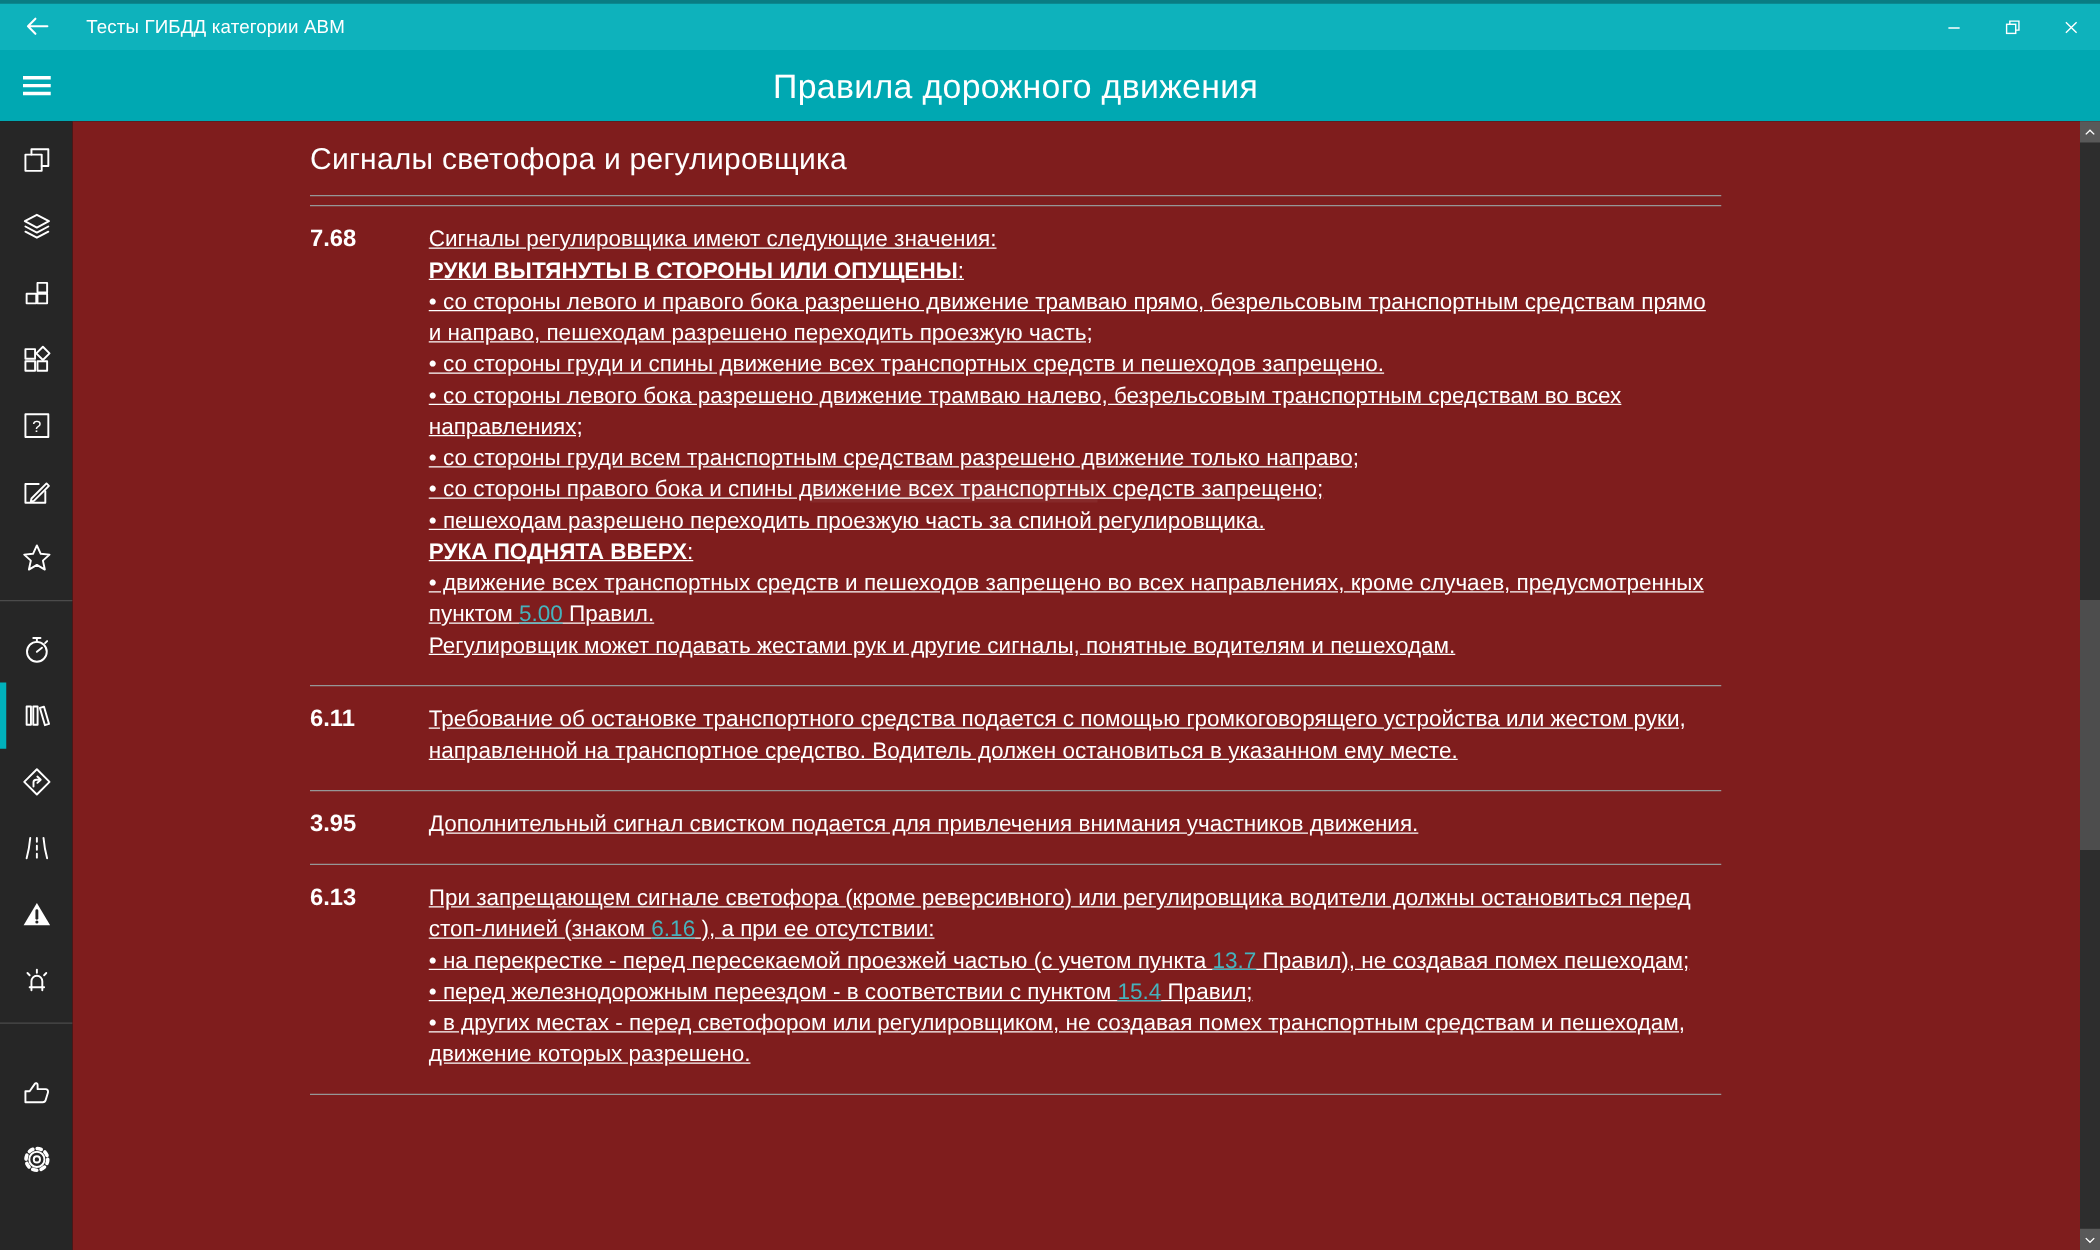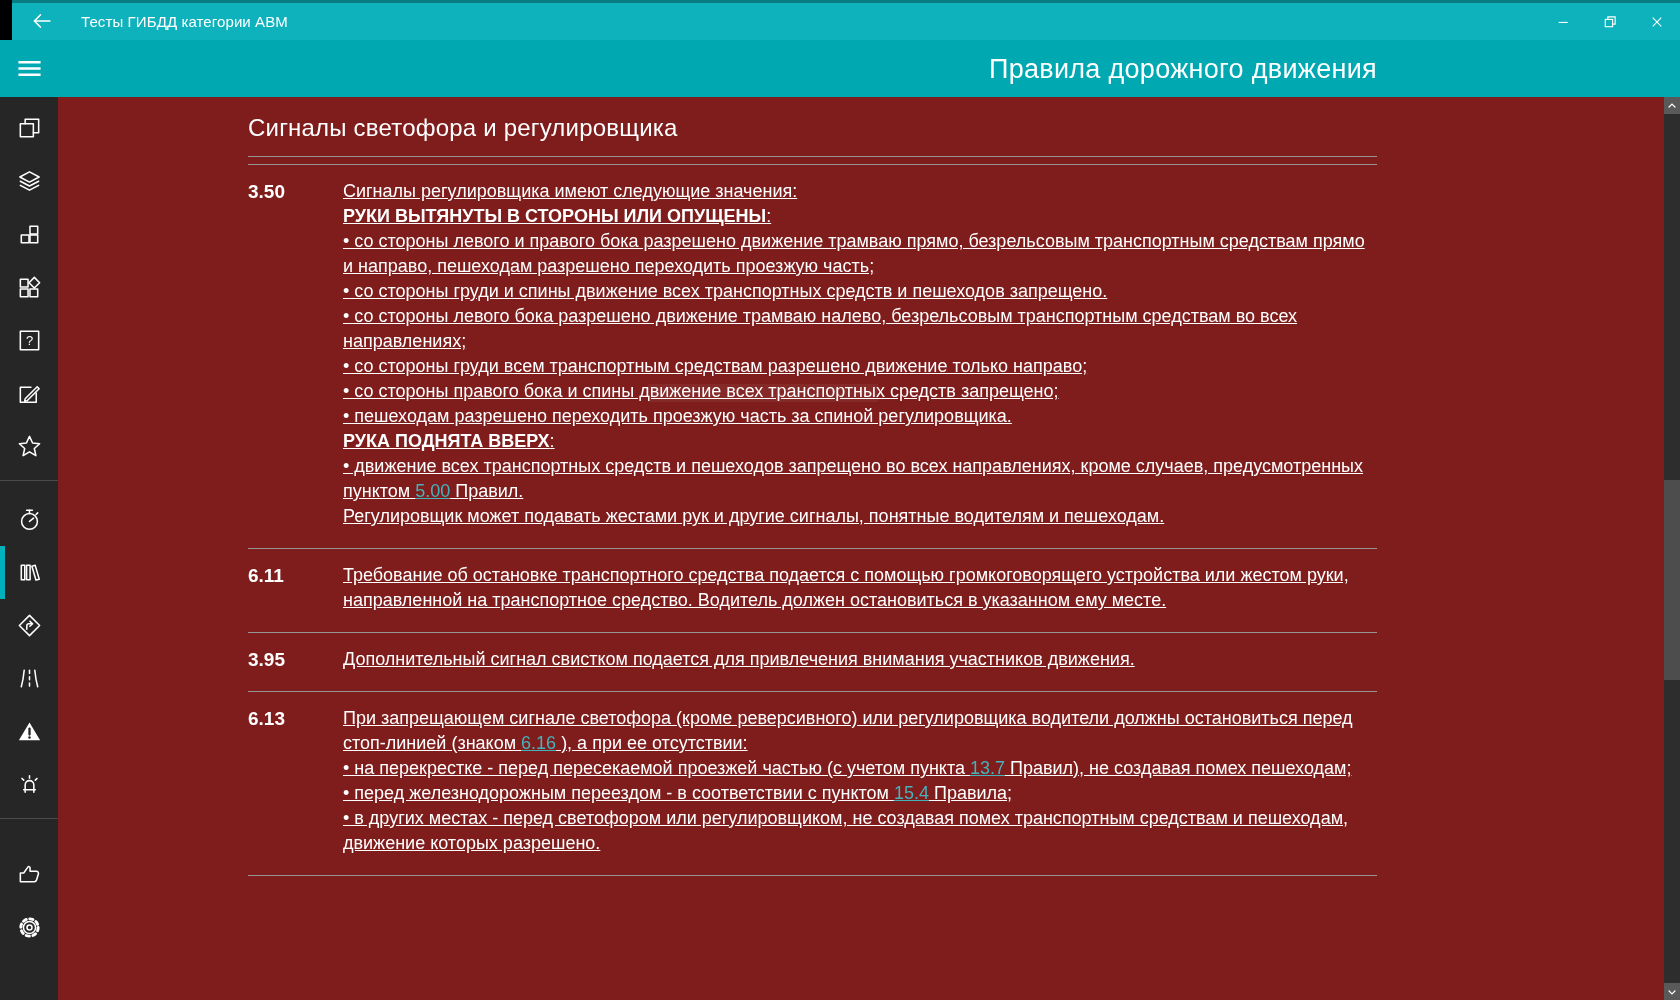--- a/index.html
+++ b/index.html
@@ -5,21 +5,21 @@
   html, body {
     margin: 0; padding: 0;
     width: 1680px; height: 1000px;
     background: #000;
     overflow: hidden;
     font-family: "Liberation Sans", sans-serif;
     -webkit-font-smoothing: antialiased;
   }
   
   .titlebar {
-    position: absolute; top: 0; left: 12px; right: 0; height: 40px;
+    position: absolute; top: 0; left: 0; right: 0; height: 40px;
     background: var(--titlebar, #0eb2bc);
   }
   .titlebar::before {
     content: ""; position: absolute; top: 0; left: 0; right: 0; height: 3px;
     background: rgba(0,0,0,0.30);
   }
   .back-button {
     position: absolute; left: 8px; top: 3px; width: 44px; height: 36px;
     display: flex; align-items: center; justify-content: center; cursor: pointer;
   }
@@ -36,21 +36,21 @@
   .header {
     position: absolute; top: 40px; left: 0; right: 0; height: 57px;
     background: var(--header, #00a8b2);
   }
   .hamburger-button {
     position: absolute; left: 0; top: 0; width: 58px; height: 57px;
     display: flex; align-items: center; justify-content: center; cursor: pointer;
   }
   .header-title {
     position: absolute; left: 248px; width: 1129px; top: 0; height: 53px;
-    line-height: 59px; text-align: right;
+    line-height: 59px; text-align: center;
     color: #fff; font-size: 27px; font-weight: 300; letter-spacing: 0.3px;
   }
   
   .sidebar {
     position: absolute; top: 97px; left: 0; bottom: 0; width: 58px;
     background: #262626; display: flex; flex-direction: column;
   }
   .sb-group { display: flex; flex-direction: column; padding-top: 5px; }
   .sb-group.bottom { margin-top: auto; padding-bottom: 46px; }
   .sidebar-item {
@@ -293,21 +293,21 @@
         </span>
       </div>
     </div>
   </div>
 
 <div class="content">
   <div class="page">
     <h1 class="heading">Сигналы светофора и регулировщика</h1>
     <div class="sections" id="sections">
         <div class="section">
-          <div class="num">3.50</div>
+          <div class="num">7.68</div>
           <div class="sec-body">
             <p><span>Сигналы регулировщика имеют следующие значения:</span></p>
             <p><strong>РУКИ ВЫТЯНУТЫ В СТОРОНЫ ИЛИ ОПУЩЕНЫ</strong><span>:</span></p>
             <p><span>• со стороны левого и правого бока разрешено движение трамваю прямо, безрельсовым транспортным средствам прямо и направо, пешеходам разрешено переходить проезжую часть;</span></p>
             <p><span>• со стороны груди и спины движение всех транспортных средств и пешеходов запрещено.</span></p>
             <p><span>• со стороны левого бока разрешено движение трамваю налево, безрельсовым транспортным средствам во всех направлениях;</span></p>
             <p><span>• со стороны груди всем транспортным средствам разрешено движение только направо;</span></p>
             <p><span>• со стороны правого бока и спины движение всех транспортных средств запрещено;</span></p>
             <p><span>• пешеходам разрешено переходить проезжую часть за спиной регулировщика.</span></p>
             <p><strong>РУКА ПОДНЯТА ВВЕРХ</strong><span>:</span></p>
@@ -325,21 +325,21 @@
           <div class="num">3.95</div>
           <div class="sec-body">
             <p><span>Дополнительный сигнал свистком подается для привлечения внимания участников движения.</span></p>
           </div>
         </div>
         <div class="section">
           <div class="num">6.13</div>
           <div class="sec-body">
             <p><span>При запрещающем сигнале светофора (кроме реверсивного) или регулировщика водители должны остановиться перед стоп-линией (знаком </span><a class="ref">6.16</a><span> ), а при ее отсутствии:</span></p>
             <p><span>• на перекрестке - перед пересекаемой проезжей частью (с учетом пункта </span><a class="ref">13.7</a><span> Правил), не создавая помех пешеходам;</span></p>
-            <p><span>• перед железнодорожным переездом - в соответствии с пунктом </span><a class="ref">15.4</a><span> Правила;</span></p>
+            <p><span>• перед железнодорожным переездом - в соответствии с пунктом </span><a class="ref">15.4</a><span> Правил;</span></p>
             <p><span>• в других местах - перед светофором или регулировщиком, не создавая помех транспортным средствам и пешеходам, движение которых разрешено.</span></p>
           </div>
         </div>
       </div>
   </div>
   <div class="ghost"></div>
 </div>
 
 <div class="scrollbar">
   <div class="sb-btn up">

